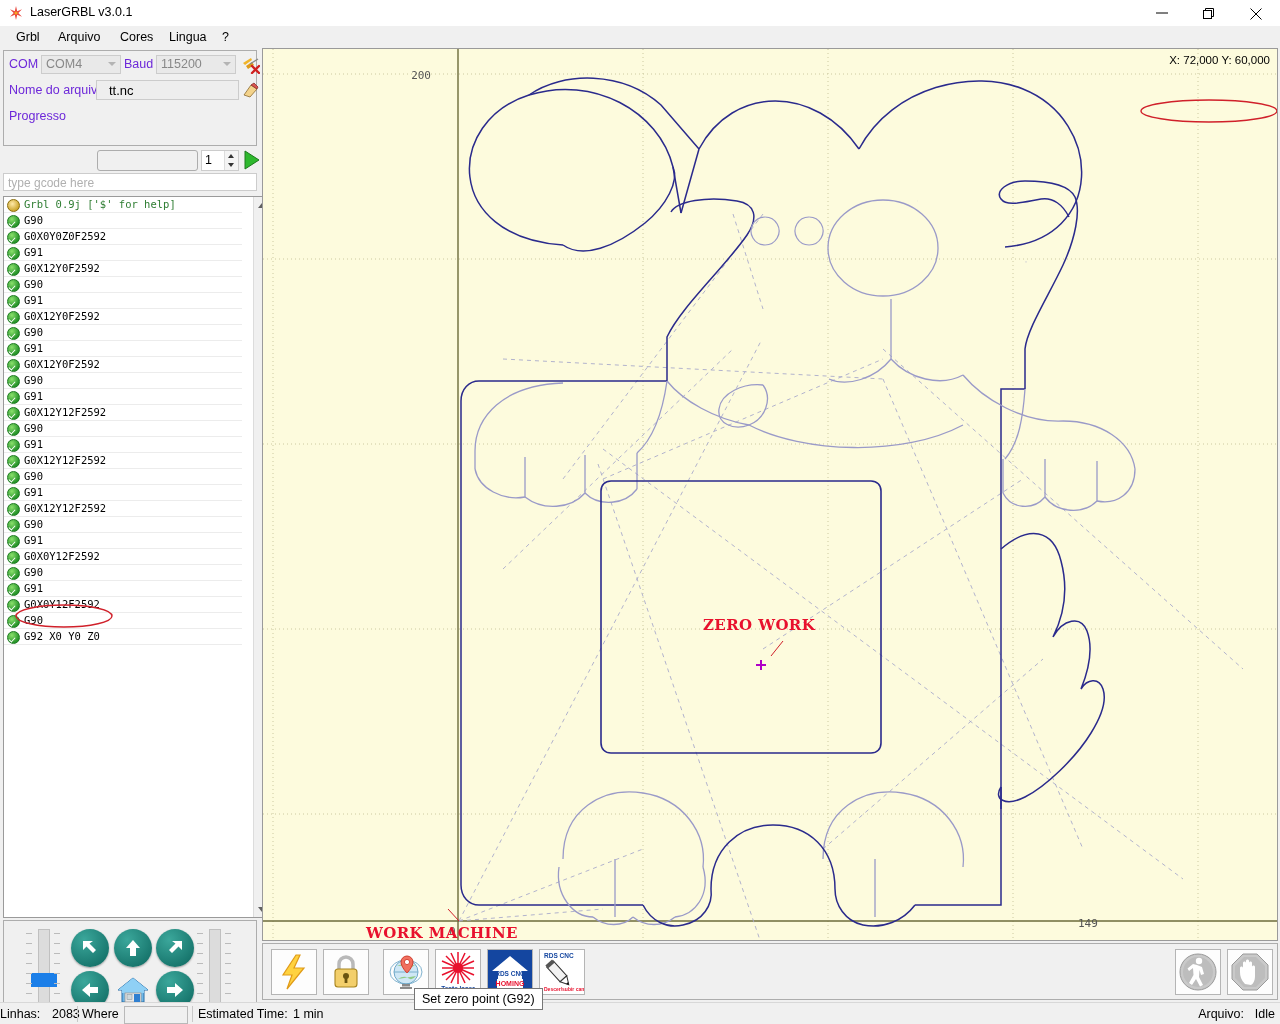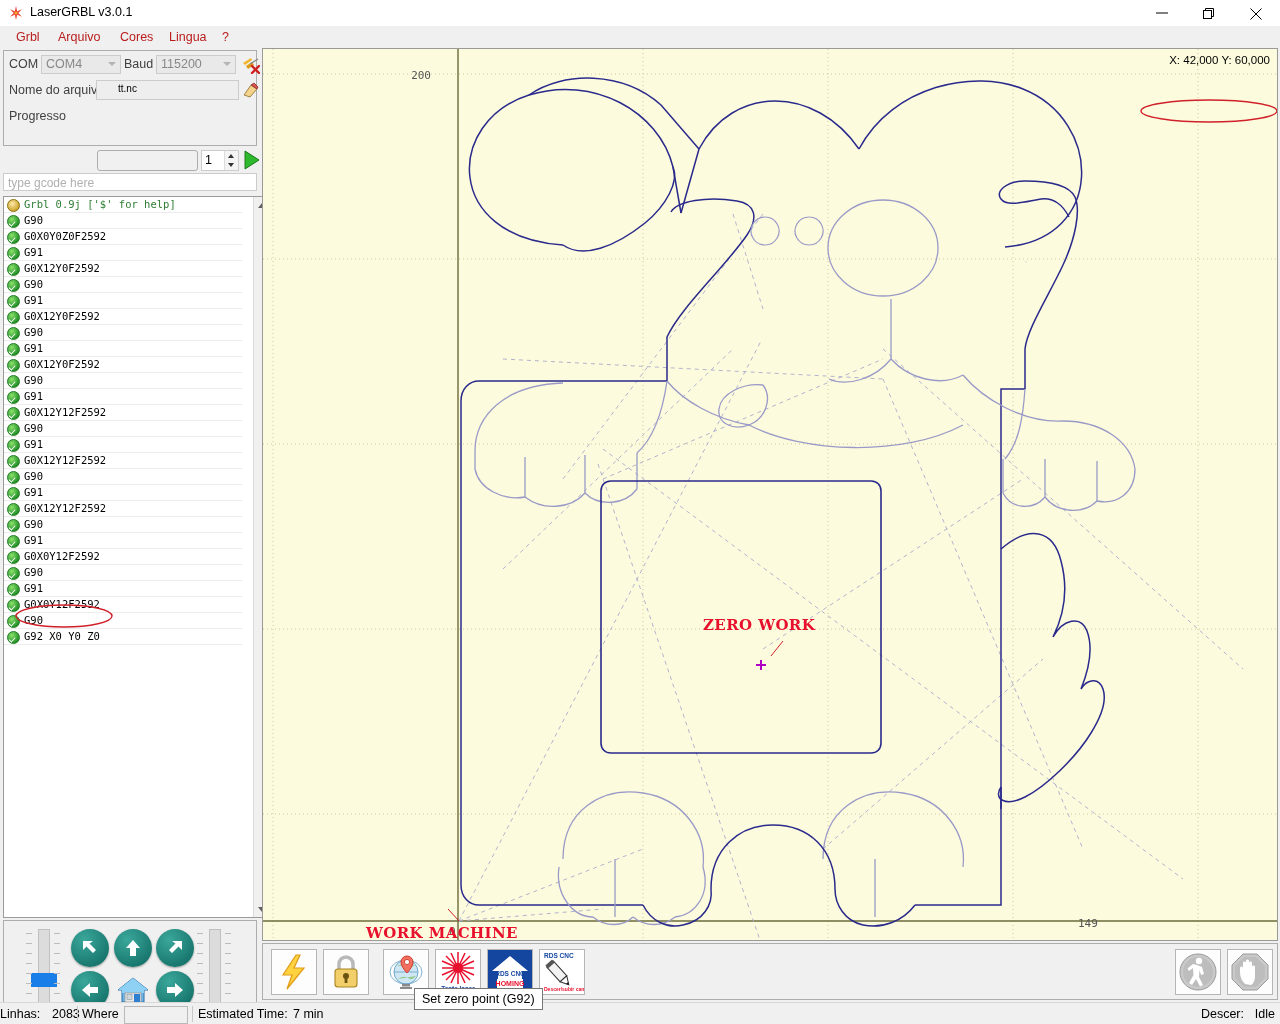--- a/index.html
+++ b/index.html
@@ -13,33 +13,33 @@
   
   .titlebar{position:absolute;left:0;top:0;width:1280px;height:26px;background:#ffffff;}
   .titlebar .tb-icon{position:absolute;left:8px;top:5px;width:16px;height:16px;}
   .titlebar .tb-title{position:absolute;left:30px;top:5px;font-size:12.5px;color:#000;}
   .wbtn{position:absolute;top:0;width:46px;height:26px;cursor:default;}
   .wbtn svg{position:absolute;left:16px;top:8px;}
   .wbtn-min{right:94px;} .wbtn-max{right:47px;} .wbtn-close{right:0;}
 
   
   .menubar{position:absolute;left:0;top:26px;width:1280px;height:22px;background:#f0f0f0;}
-  .menuitem{position:absolute;top:3px;font-size:12.5px;color:#b91c1c;padding:1px 6px;cursor:default;}
+  .menuitem{position:absolute;top:3px;font-size:12.5px;color:#000000;padding:1px 6px;cursor:default;}
 
   
   .leftpanel{position:absolute;left:0;top:48px;width:260px;height:952px;background:#f0f0f0;}
   .conn-box{position:absolute;left:3px;top:2px;width:254px;height:96px;
             background:#f0f0f0;border:1px solid #adadad;box-sizing:border-box;}
-  .lbl{position:absolute;font-size:12.5px;color:#404040;}
+  .lbl{position:absolute;font-size:12.5px;color:#6d28d9;}
   .combo{position:absolute;height:19px;border:1px solid #cccccc;background:#e9e9e9;
          box-sizing:border-box;color:#888;font-size:12.5px;padding:1px 4px;}
   .combo .arrow{position:absolute;right:4px;top:6px;width:0;height:0;
          border-left:4px solid transparent;border-right:4px solid transparent;border-top:4px solid #b4b4b4;}
   .txtbox{position:absolute;height:20px;border:1px solid #cccccc;background:#eeeeee;
-         box-sizing:border-box;font-size:10px;padding:2px 21px;color:#000;}
+         box-sizing:border-box;font-size:13px;padding:2px 12px;color:#000;}
   .progbar{position:absolute;left:93px;top:99px;width:101px;height:21px;border:1px solid #adadad;
            border-radius:3px;background:#f0f0f0;box-sizing:border-box;}
   .spin{position:absolute;left:197px;top:99px;width:38px;height:21px;border:1px solid #cccccc;
         background:#fff;box-sizing:border-box;font-size:12.5px;padding:2px 3px;}
   .spin .sbtn{position:absolute;right:0;top:0;width:13px;height:100%;border-left:1px solid #ddd;background:#f4f4f4;}
   .gcode-input{position:absolute;left:3px;top:125px;width:254px;height:18px;border:1px solid #cccccc;
         background:#fff;box-sizing:border-box;font-size:12px;color:#b0b0b0;padding:2px 4px;}
 
   
   .console{position:absolute;left:3px;top:148px;width:268px;height:722px;
@@ -513,21 +513,21 @@
         <line x1="498" y1="611" x2="498" y2="621"></line>
       </g>
 
       <g stroke="#d0202a" stroke-width="1">
         <line x1="508" y1="607" x2="520" y2="592"></line>
         <line x1="185" y1="860" x2="196" y2="872"></line>
       </g>
     </svg>
 
     <div class="coordbox">
-      <span>X: 42,000 Y: 60,000</span>
+      <span>X: 72,000 Y: 60,000</span>
     </div>
     <svg style="position:absolute;right:0px;top:50px;pointer-events:none" width="140" height="24">
       <ellipse cx="72" cy="12" rx="68" ry="11" fill="none" stroke="#d0202a" stroke-width="1.4"></ellipse>
     </svg>
 
     <div class="annot annot-serif" style="left:440px;top:567px">ZERO WORK</div>
     <div class="annot annot-serif" style="left:103px;top:875px">WORK MACHINE</div>
   </div>
 
   <div class="toolbar">
@@ -628,18 +628,18 @@
   <div class="tooltip">Set zero point (G92)</div>
 
   <div class="statusbar">
     <span class="sbitem" style="left:0">Linhas:</span>
     <span class="sbitem" style="left:52px">2083</span>
     <span class="sbsep" style="left:77px"></span>
     <span class="sbitem" style="left:82px">Where</span>
     <div class="sbbuf"></div>
     <span class="sbsep" style="left:192px"></span>
     <span class="sbitem" style="left:198px">Estimated Time:</span>
-    <span class="sbitem" style="left:293px">7 min</span>
-    <span class="sbitem" style="right:36px">Descer:</span>
+    <span class="sbitem" style="left:293px">1 min</span>
+    <span class="sbitem" style="right:36px">Arquivo:</span>
     <span class="sbitem" style="right:5px">Idle</span>
   </div>
 
 </div>
 
 </body></html>

